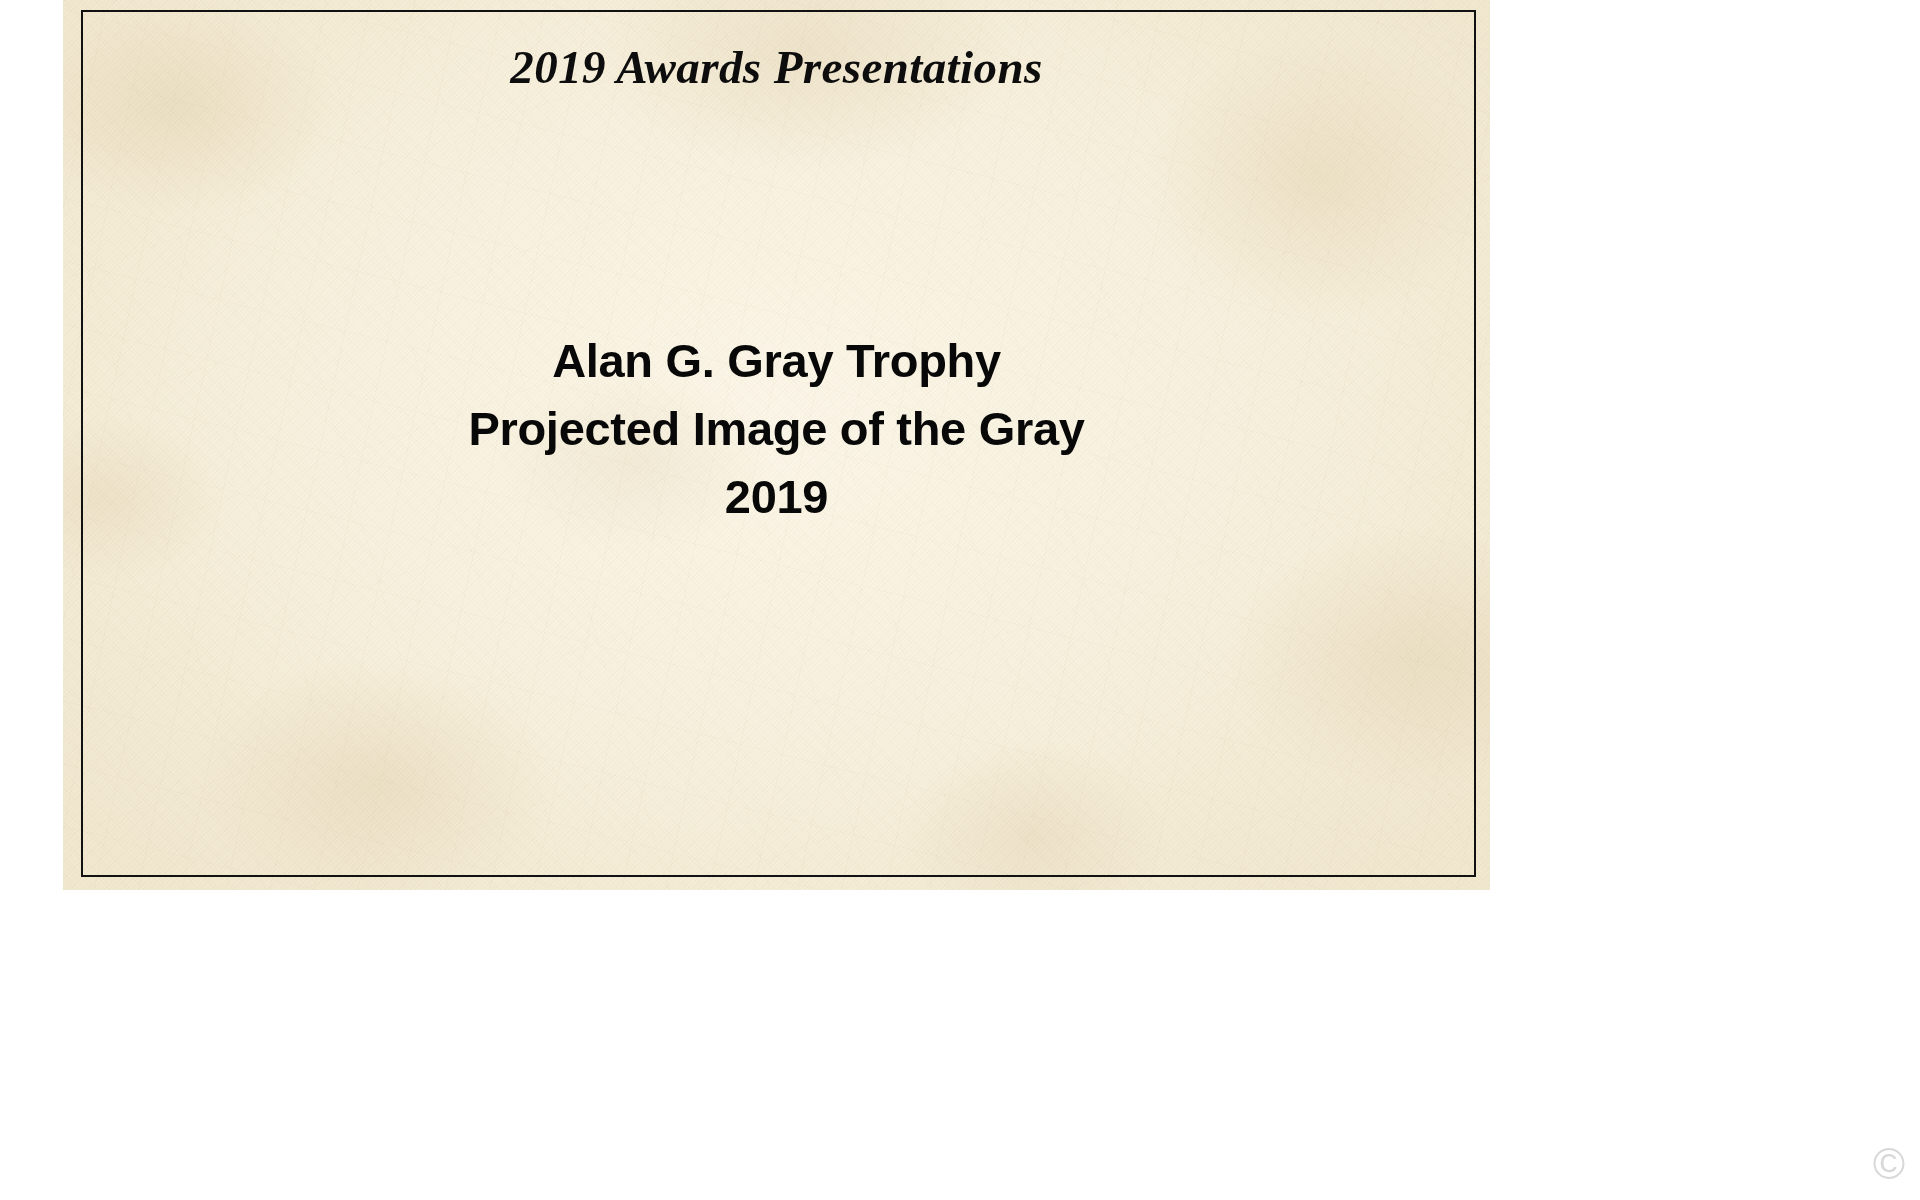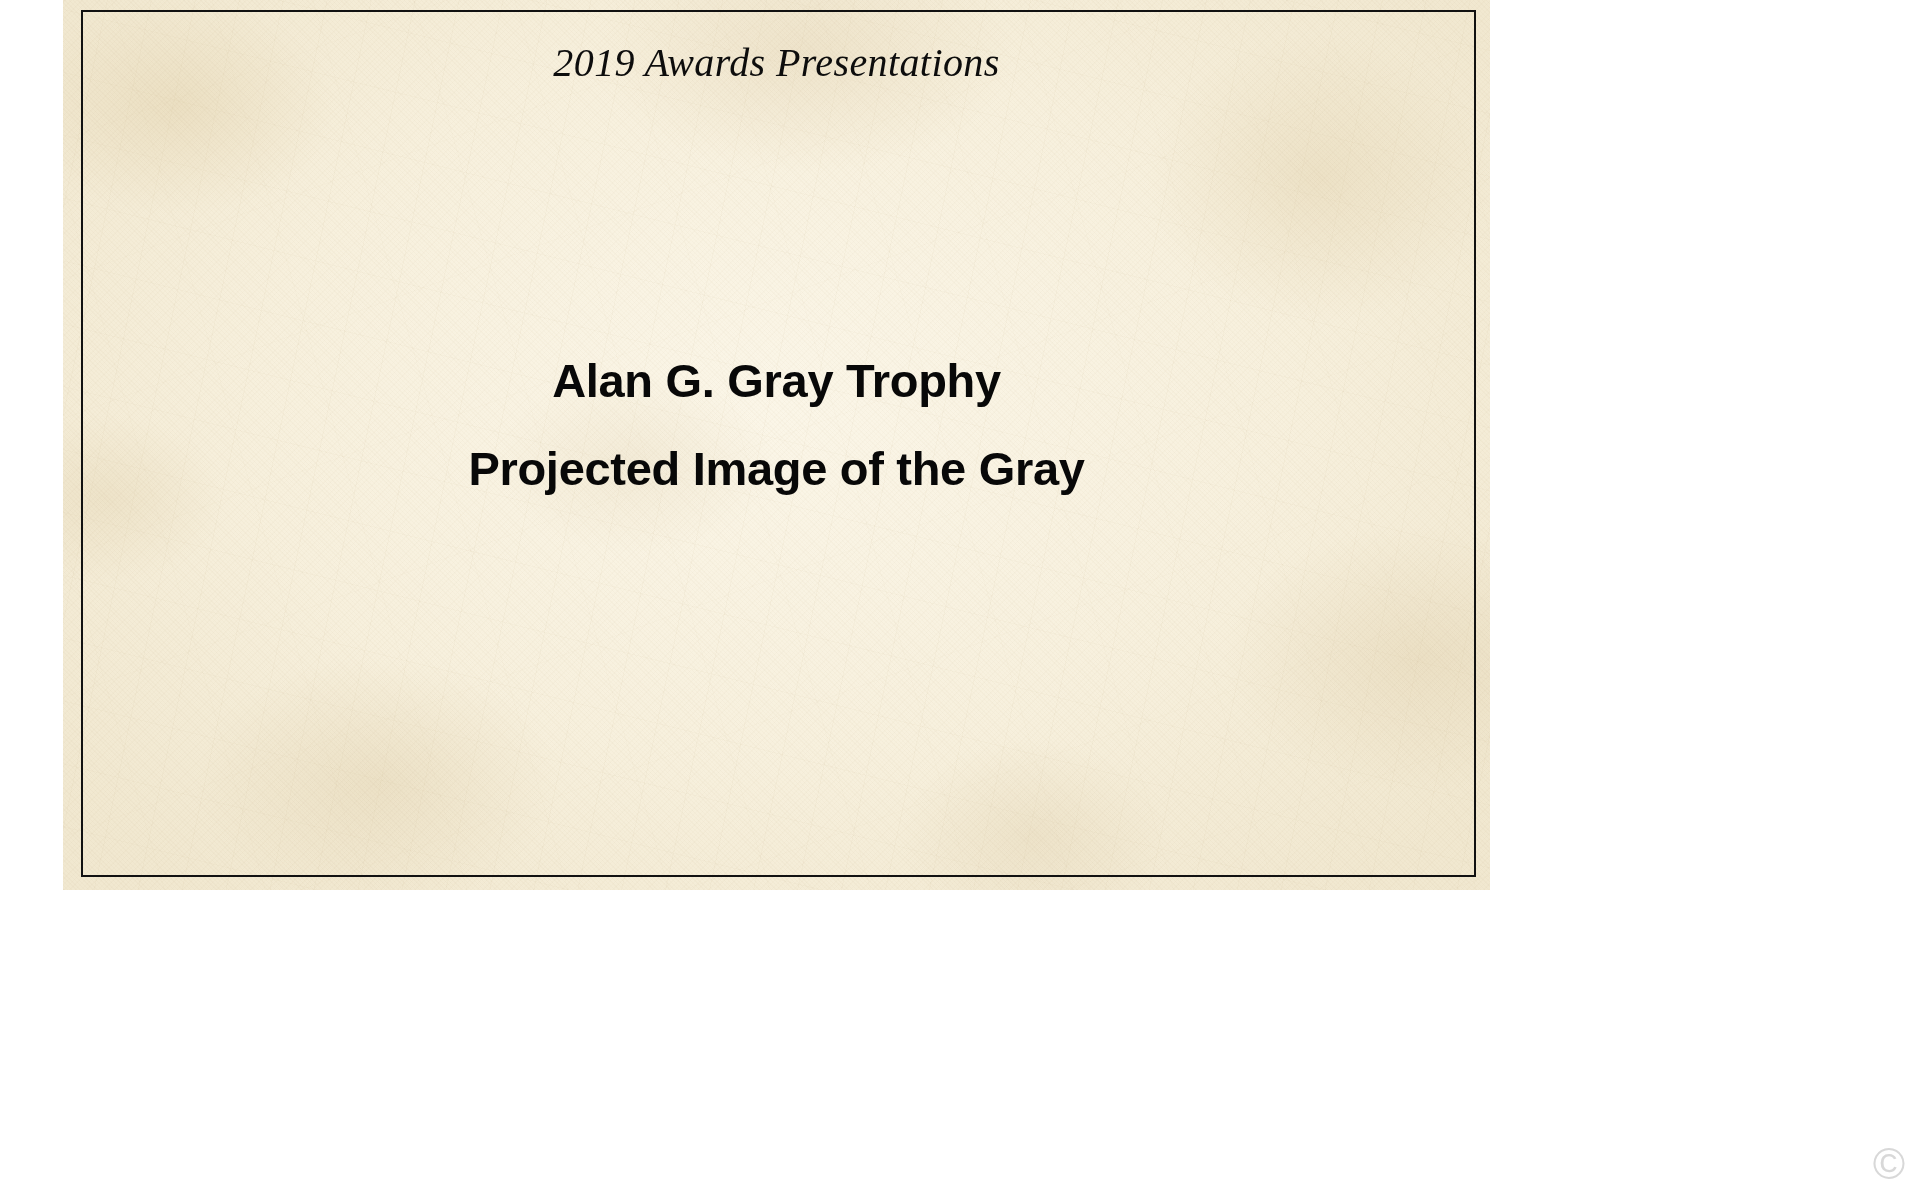--- a/index.html
+++ b/index.html
@@ -67,45 +67,45 @@
 
   
   #slide-title {
     position: absolute;
     left: 0;
     right: 0;
     top: 40px;
     text-align: center;
     font-family: "Liberation Serif", "DejaVu Serif", serif;
     font-style: italic;
-    font-size: 40px;
+    font-size: 47px;
     line-height: 1.15;
     color: #0d0d0d;
     letter-spacing: 0.4px;
     white-space: nowrap;
+    font-weight: bold;
   }
 
   
   #slide-body {
     position: absolute;
     left: 50%;
     transform: translateX(-50%);
     top: 327px;
     width: 1100px;
     text-align: center;
   }
   .body-line {
     font-family: "Liberation Sans", "DejaVu Sans", sans-serif;
     font-weight: bold;
     font-size: 47px;
     line-height: 68px;
     color: #080808;
     letter-spacing: -0.3px;
     white-space: nowrap;
-    margin-top: 20px;
   }
 
   
   #copyright-watermark {
     position: absolute;
     right: 8px;
     bottom: 12px;
     width: 46px;
     height: 46px;
     line-height: 44px;
@@ -123,17 +123,18 @@
 
   <div id="paper-grain"></div>
 
   <div id="slide-border"></div>
 
   <div id="slide-title">2019 Awards Presentations</div>
 
   <div id="slide-body">
     <div class="body-line">Alan G. Gray Trophy</div>
     <div class="body-line">Projected Image of the Gray</div>
+    <div class="body-line">2019</div>
   </div>
 
 </div>
 
 <div id="copyright-watermark">©</div>
 
 </body></html>

